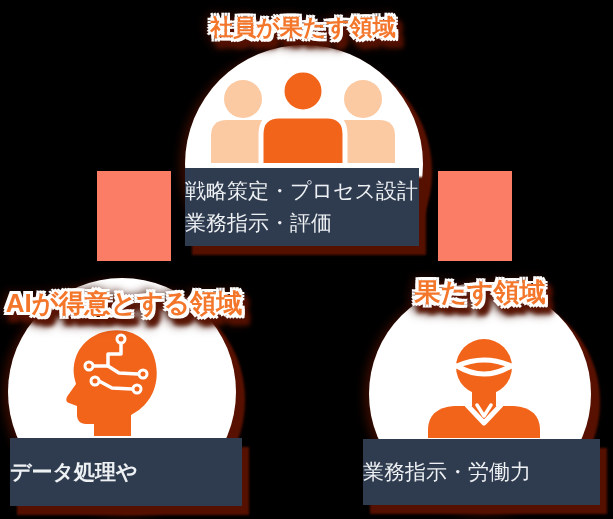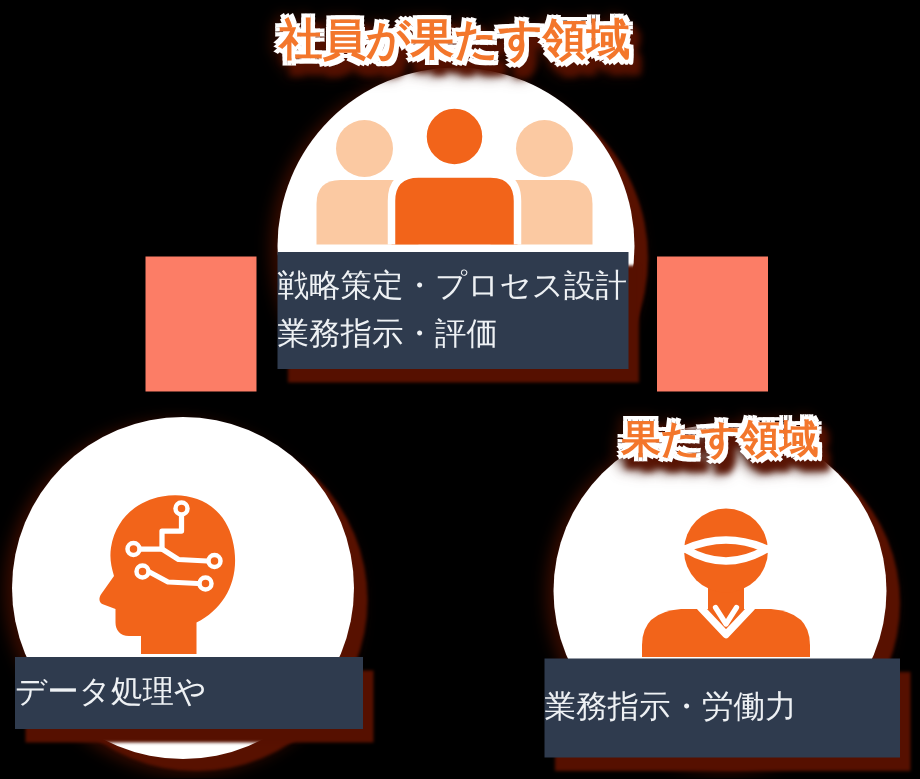--- a/index.html
+++ b/index.html
@@ -21,42 +21,42 @@
     position:absolute;left:150px;top:10px;width:306px;height:236px;
     overflow:hidden;pointer-events:none;
   }
   .top-circle{left:35px;top:35px;width:238px;height:238px;}
   .bl-circle{left:8px;top:278px;width:228px;height:228px;}
   .br-circle{left:369px;top:283px;width:222px;height:222px;}
 
   
   .big-label{
     position:absolute;text-align:center;
-    font-size:29px;font-weight:bold;line-height:33px;
+    font-size:23px;font-weight:bold;line-height:33px;
     color:#f3762b;letter-spacing:0px;white-space:nowrap;
     text-shadow:
       -3px -3px 0 #fff, 0 -3px 0 #fff, 3px -3px 0 #fff,
       -3px  0   0 #fff,               3px  0   0 #fff,
       -3px  3px 0 #fff, 0  3px 0 #fff, 3px  3px 0 #fff;
     filter:drop-shadow(5px 7px 2px rgba(86,17,0,.95)) drop-shadow(-3px 0px 4px rgba(56,12,0,.8));
   }
   .label-top{left:153px;width:300px;top:11px;}
   .label-bl{left:0px;width:248px;top:287px;font-size:26px;}
   .label-br{left:355px;width:250px;top:276px;font-size:26px;}
 
   
   .navy-box{
     position:absolute;background:#2f3b4e;
     color:#eef1f4;text-align:left;
     display:flex;flex-direction:column;justify-content:center;
     font-size:21px;line-height:32px;font-weight:500;
     filter:drop-shadow(7px 9px 1px #561000);
   }
   .box-top{left:185px;top:168px;width:234px;height:78px;}
-  .box-bl{left:10px;top:438px;width:232px;height:48px;line-height:30px;}
+  .box-bl{left:10px;top:438px;width:232px;height:68px;line-height:30px;font-weight:bold;}
   .box-br{left:363px;top:439px;width:237px;height:66px;}
 
   
   .connector{
     position:absolute;width:74px;height:90px;background:#fc7d66;top:171px;
   }
   .connector.left{left:97px;}
   .connector.right{left:438px;}
 
   
@@ -107,20 +107,21 @@
       <polyline points="35,53 48,60 68,61"></polyline>
     </g>
     <g stroke="#ffffff" stroke-width="3" fill="#f2641a">
       <circle cx="25" cy="38" r="4"></circle>
       <circle cx="57" cy="11" r="4"></circle>
       <circle cx="79" cy="46" r="4"></circle>
       <circle cx="73" cy="61" r="4"></circle>
       <circle cx="31" cy="53" r="4"></circle>
     </g>
   </svg>
+  <div class="big-label label-bl">AIが得意とする領域</div>
   <div class="navy-box box-bl">
     <div>データ処理や</div>
   </div>
 
   <div class="circle br-circle"></div>
   <svg class="icon worker-icon" width="124" height="104" viewBox="0 0 124 104">
     <g fill="#f2641a">
       <rect x="50" y="54" width="24" height="22"></rect>
       <circle cx="62" cy="33" r="28"></circle>
       <path d="M6,110 V96 Q6,74 32,72 H92 Q118,74 118,96 V110 Z"></path>

